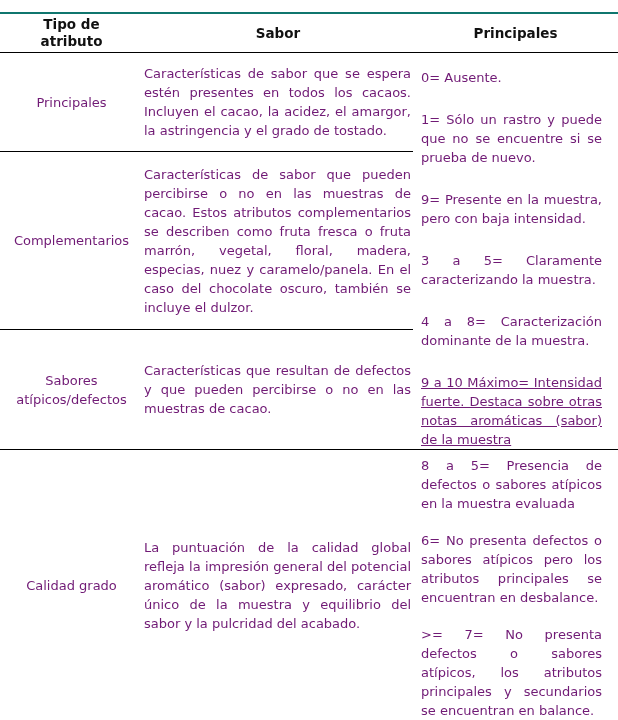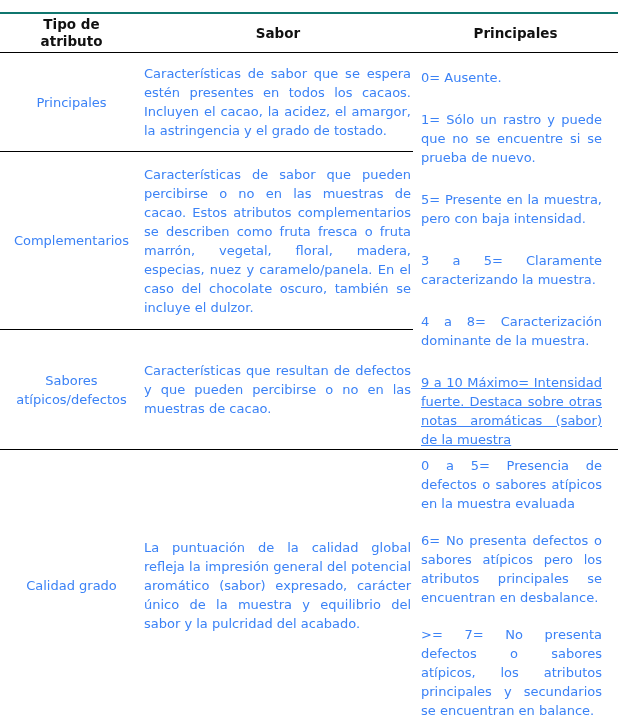--- a/index.html
+++ b/index.html
@@ -33,21 +33,21 @@
     border-bottom: 1.5px solid #000;
     padding: 2px 0;
     height: 38px;
     color: #111;
   }
   .hwrap { width: 80px; margin: 0 auto; }
 
   tbody td {
     font-size: 13px;
     line-height: 19px;
-    color: #3b82f6;
+    color: #701a75;
   }
 
   tr.r1 { height: 96px; }
   tr.r2 { height: 172px; }
   tr.r3 { height: 116px; }
   tr.r4 { height: 272px; }
 
   tr.r1 > td, tr.r2 > td, tr.r3 > td { border-bottom: 1px solid #000; }
 
   td.tipo {
@@ -93,38 +93,38 @@
         <th>Principales</th>
       </tr>
     </thead>
     <tbody>
       <tr class="r1">
         <td class="tipo">Principales</td>
         <td class="sabor">Características de sabor que se espera estén presentes en todos los cacaos. Incluyen el cacao, la acidez, el amargor, la astringencia y el grado de tostado.</td>
         <td class="intens" rowspan="3">
           <p>0= Ausente.</p>
           <p>1= Sólo un rastro y puede que no se encuentre si se prueba de nuevo.</p>
-          <p>5= Presente en la muestra, pero con baja intensidad.</p>
+          <p>9= Presente en la muestra, pero con baja intensidad.</p>
           <p>3 a 5= Claramente caracterizando la muestra.</p>
           <p>4 a 8= Caracterización dominante de la muestra.</p>
           <p>9 a 10 Máximo= Intensidad fuerte. Destaca sobre otras notas aromáticas (sabor) de la muestra</p>
         </td>
       </tr>
       <tr class="r2">
         <td class="tipo">Complementarios</td>
         <td class="sabor">Características de sabor que pueden percibirse o no en las muestras de cacao. Estos atributos complementarios se describen como fruta fresca o fruta marrón, vegetal, floral, madera, especias, nuez y caramelo/panela. En el caso del chocolate oscuro, también se incluye el dulzor.</td>
       </tr>
       <tr class="r3">
         <td class="tipo">Sabores atípicos/defectos</td>
         <td class="sabor">Características que resultan de defectos y que pueden percibirse o no en las muestras de cacao.</td>
       </tr>
       <tr class="r4">
         <td class="tipo">Calidad grado</td>
         <td class="sabor">La puntuación de la calidad global refleja la impresión general del potencial aromático (sabor) expresado, carácter único de la muestra y equilibrio del sabor y la pulcridad del acabado.</td>
         <td class="intens4">
-          <p>0 a 5= Presencia de defectos o sabores atípicos en la muestra evaluada</p>
+          <p>8 a 5= Presencia de defectos o sabores atípicos en la muestra evaluada</p>
           <p>6= No presenta defectos o sabores atípicos pero los atributos principales se encuentran en desbalance.</p>
           <p>&gt;= 7= No presenta defectos o sabores atípicos, los atributos principales y secundarios se encuentran en balance.</p>
         </td>
       </tr>
     </tbody>
   </table>
 </div>
 
 </body></html>

